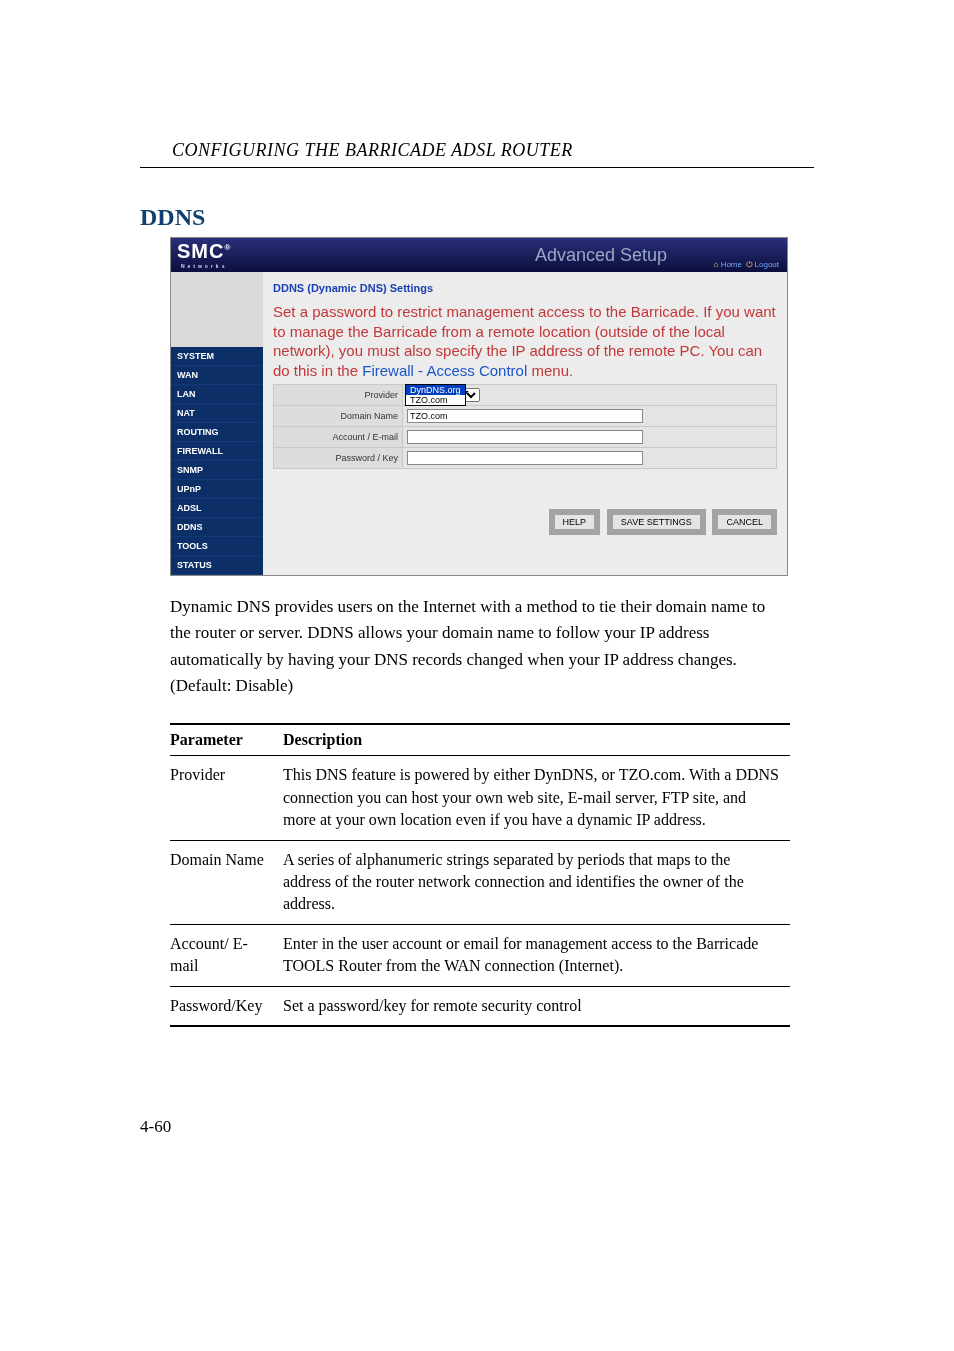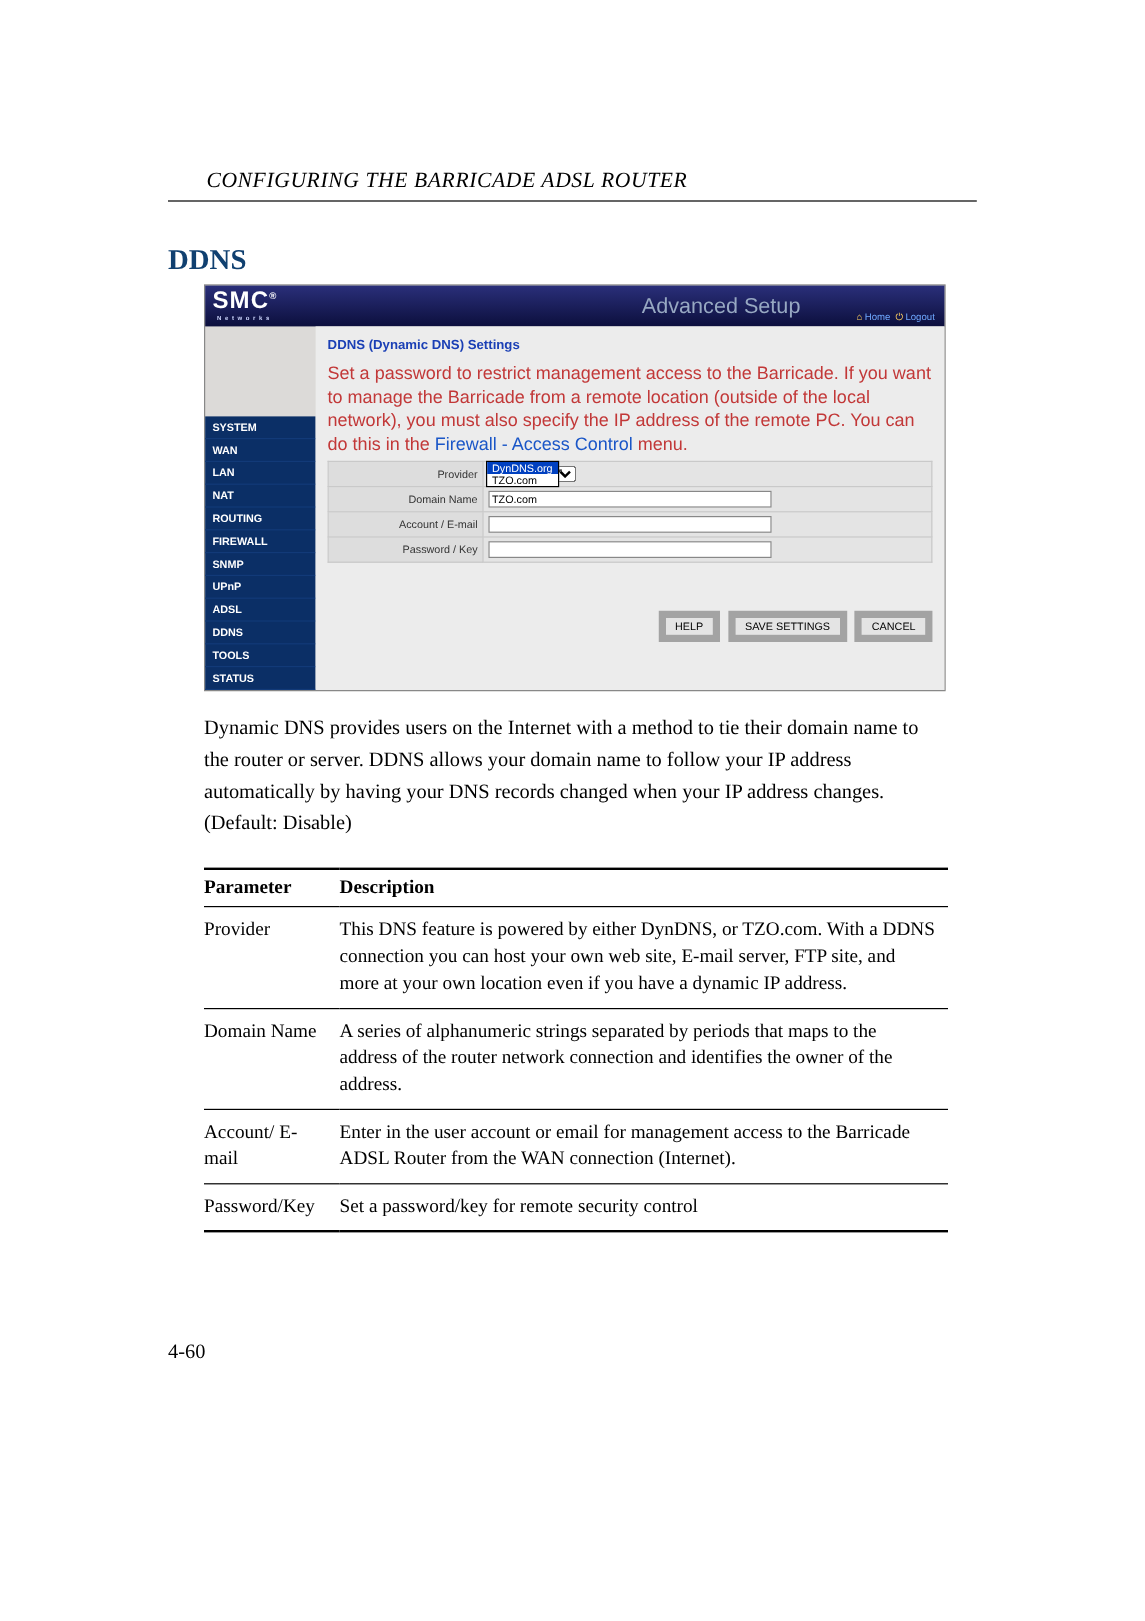--- a/index.html
+++ b/index.html
@@ -289,21 +289,21 @@
     <tr>
       <td class="p">Provider</td>
       <td>This DNS feature is powered by either DynDNS, or TZO.com. With a DDNS connection you can host your own web site, E-mail server, FTP site, and more at your own location even if you have a dynamic IP address.</td>
     </tr>
     <tr>
       <td class="p">Domain Name</td>
       <td>A series of alphanumeric strings separated by periods that maps to the address of the router network connection and identifies the owner of the address.</td>
     </tr>
     <tr>
       <td class="p">Account/ E-mail</td>
-      <td>Enter in the user account or email for management access to the Barricade ADSL Router from the WAN connection (Internet).</td>
+      <td>Enter in the user account or email for management access to the Barricade TOOLS Router from the WAN connection (Internet).</td>
     </tr>
     <tr>
       <td class="p">Password/Key</td>
       <td>Set a password/key for remote security control</td>
     </tr>
   </tbody>
     </table>
 
   <div class="page-num">4-60</div>
 </div>

